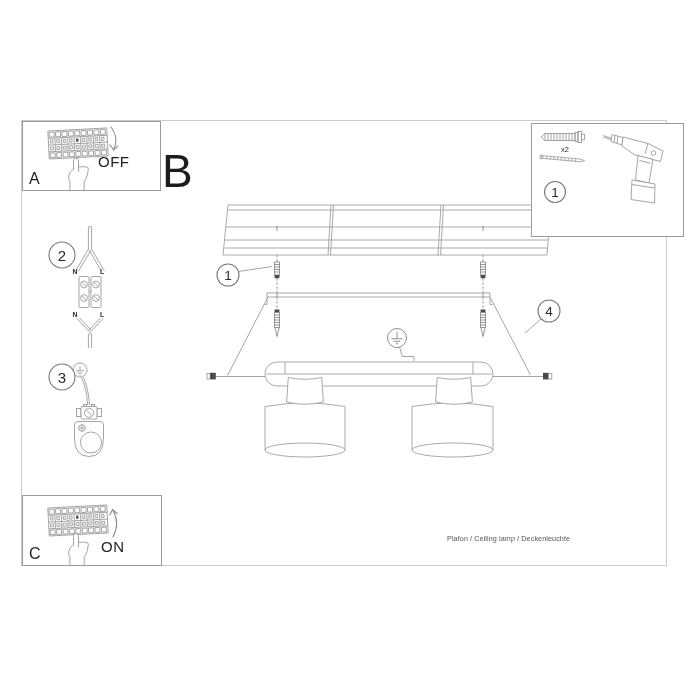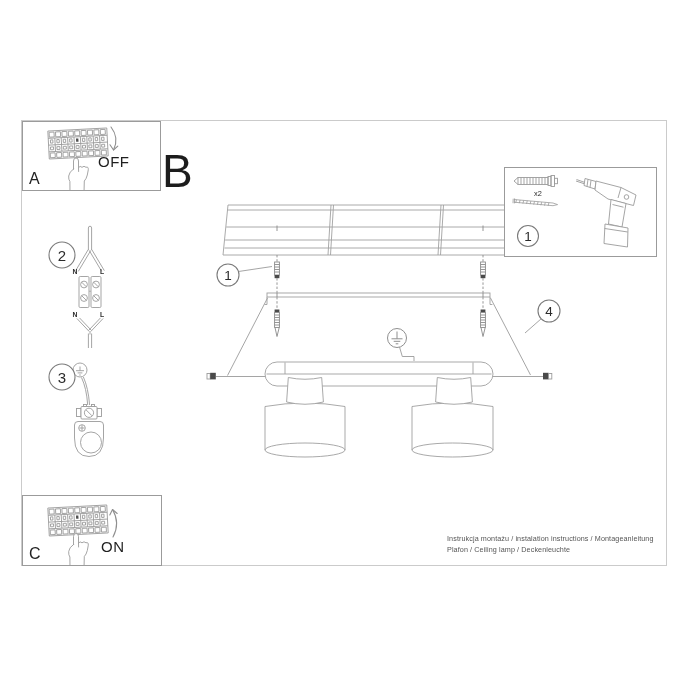--- a/index.html
+++ b/index.html
@@ -11,21 +11,21 @@
     overflow: hidden;
   }
   .abs { position: absolute; }
   #sheet-frame {
     left: 21px; top: 120px; width: 646px; height: 446px;
     border: 1px solid #cbcbcb;
   }
   .box { position: absolute; background: #fff; border: 1px solid #9b9b9b; }
   #box-a { left: 22px; top: 121px; width: 139px; height: 70px; }
   #box-c { left: 22px; top: 495px; width: 140px; height: 71px; }
-  #box-kit { left: 504px; top: 123px; width: 153px; height: 90px; margin-top: 44px; }
+  #box-kit { left: 531px; top: 123px; width: 153px; height: 114px; }
   .corner-label {
     position: absolute; left: 6px; bottom: 3px;
     font-size: 16px; color: #222; line-height: 1;
   }
   .action-label {
     position: absolute; font-size: 15px; color: #1f1f1f;
     letter-spacing: 0.5px; line-height: 1;
   }
   #off-label { left: 75px; top: 32px; }
   #on-label  { left: 78px; top: 43px; }
@@ -299,15 +299,14 @@
     <g fill="none" stroke="#8f8f8f" stroke-width="1.1" stroke-linecap="round">
       <path d="M90,41 Q97.5,27 89.5,13.5"></path>
       <path d="M89.5,13.5 L86.8,19 M89.5,13.5 L94.2,17.5"></path>
     </g>
   </svg>
   <span class="corner-label">C</span>
   <span class="action-label" id="on-label">ON</span>
 </div>
 
 <div class="abs" id="footer">
-  <div>Instrukcja montażu / instalation instructions / Montageanleitung</div>
   <div>Plafon / Ceiling lamp / Deckenleuchte</div>
 </div>
 
 </body></html>

